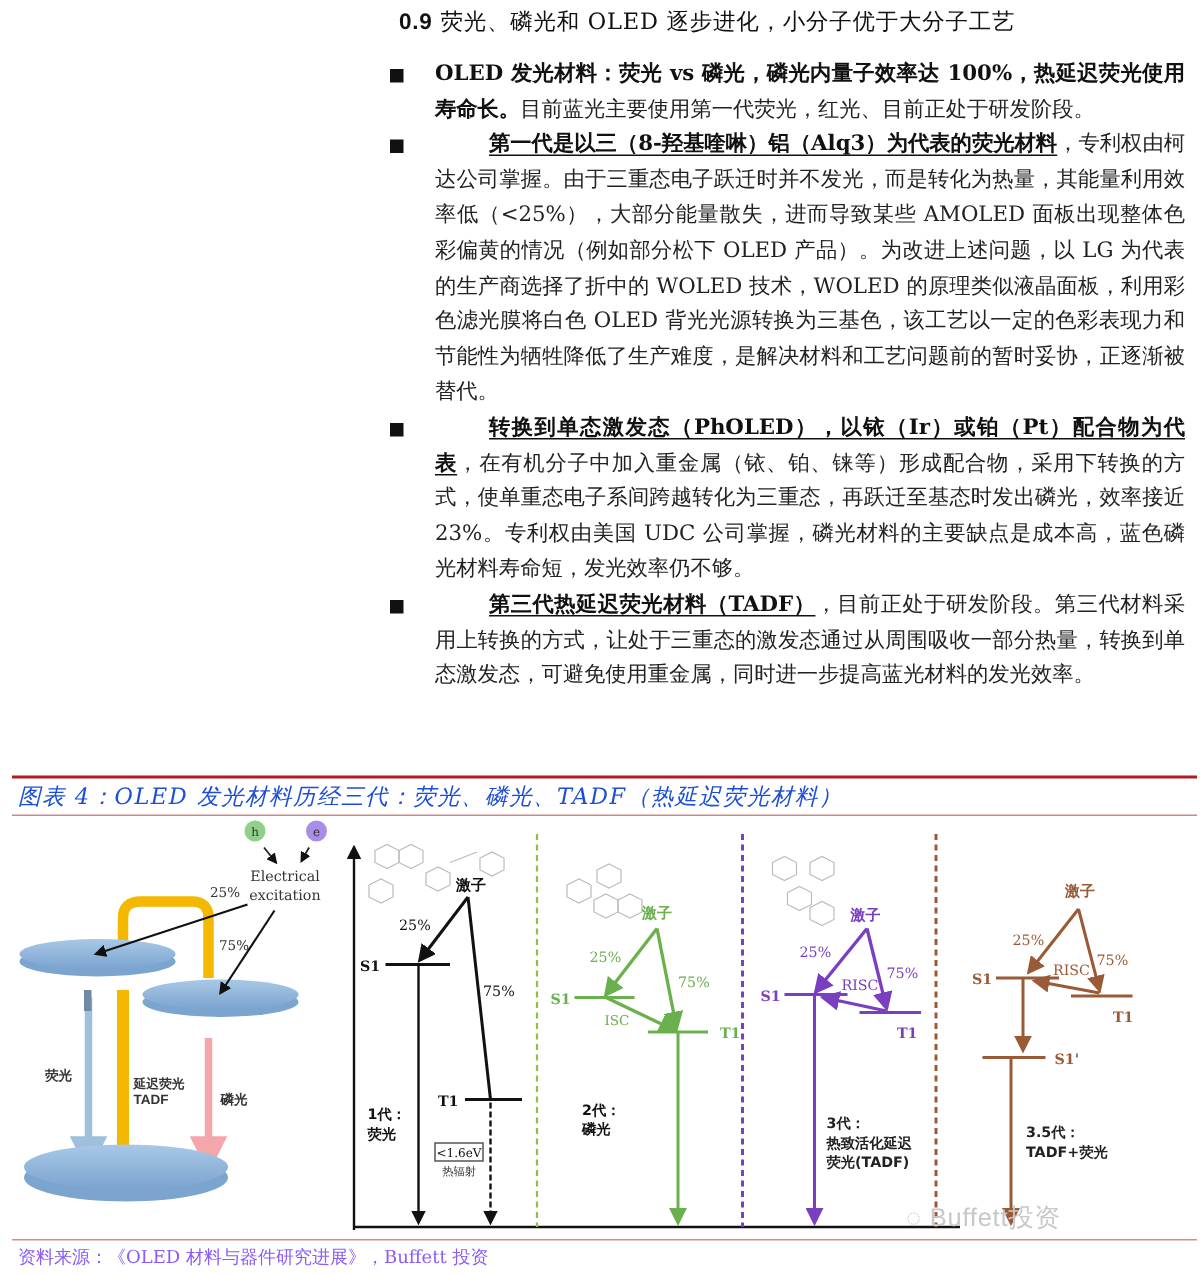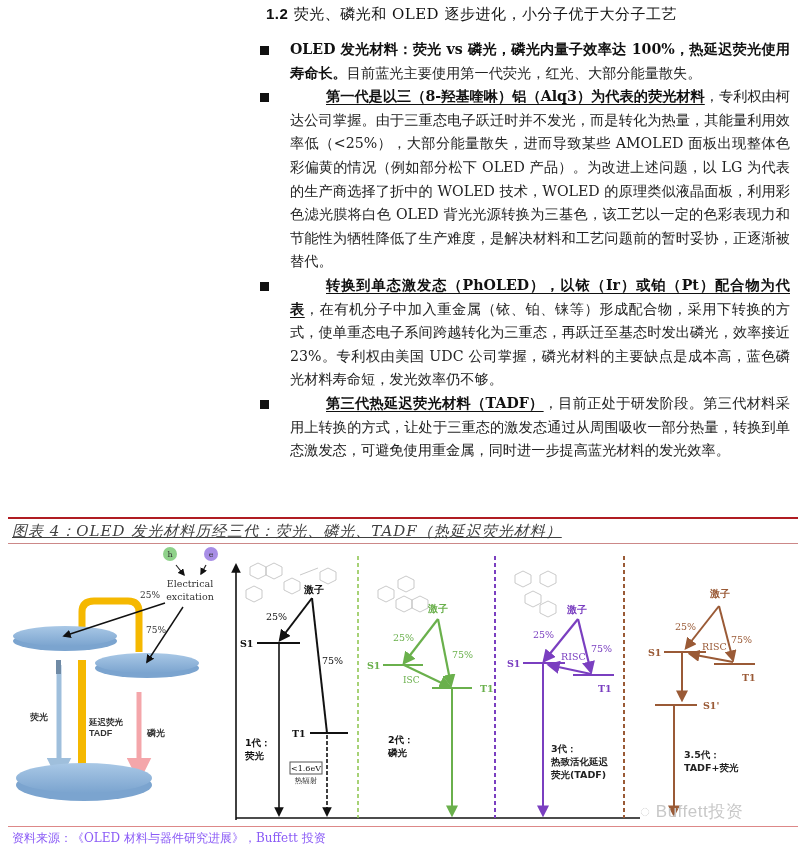--- a/index.html
+++ b/index.html
@@ -14,44 +14,44 @@
   .section-title b { font-family: "Liberation Sans", sans-serif; font-weight: bold; }
 
   .bullets { position: absolute; left: 258px; top: 38px; width: 532px; }
   .bullet { position: relative; padding-left: 32px; font-size: 14.2px; line-height: 23.6px;
     font-family: "DejaVu Serif", serif; color: #222; text-align: justify; margin-bottom: 0; }
   .bullet .sq { position: absolute; left: 2px; top: 8px; width: 9px; height: 9px; background: #111; }
   .bullet .lead { font-weight: bold; color: #111; }
   .bullet .lead.ul { text-decoration: underline; text-underline-offset: 3px; margin-left: 36px; }
 
   .fig-top-rule { position: absolute; left: 8px; top: 517px; width: 790px; height: 2px; background: #b01c22; }
-  .fig-title { position: absolute; left: 12px; top: 522px; font-size: 15px; color: #404040;
-    font-style: italic; font-family: "DejaVu Serif", serif; letter-spacing: 1px; text-decoration: underline; }
+  .fig-title { position: absolute; left: 12px; top: 522px; font-size: 15px; color: #1d4ed8;
+    font-style: italic; font-family: "DejaVu Serif", serif; letter-spacing: 1px; }
   .fig-sub-rule { position: absolute; left: 8px; top: 543px; width: 790px; height: 1px; background: #c88; }
 
   .diagram { position: absolute; left: 0; top: 545px; width: 800px; height: 280px; }
 
   .src-rule { position: absolute; left: 8px; top: 826px; width: 790px; height: 1px; background: #d88; }
   .src { position: absolute; left: 12px; top: 830px; font-size: 12px; color: #8b5cf6; font-family: "DejaVu Serif", serif; }
 
-  .watermark { position: absolute; left: 640px; top: 800px; font-size: 17px; color: #c8c8c8;
+  .watermark { position: absolute; left: 604px; top: 800px; font-size: 17px; color: #c8c8c8;
     font-family: "Liberation Sans", sans-serif; letter-spacing: 0.5px; }
 </style>
 </head>
 <body>
 
 <div class="section-title">
-  <b>1.2</b>
+  <b>0.9</b>
   <span>荧光、磷光和 OLED 逐步进化，小分子优于大分子工艺</span>
 </div>
 
 <div class="bullets">
   <div class="bullet">
     <span class="sq"></span>
-    <span class="lead">OLED 发光材料：荧光 vs 磷光，磷光内量子效率达 100%，热延迟荧光使用寿命长。</span><span>目前蓝光主要使用第一代荧光，红光、大部分能量散失。</span>
+    <span class="lead">OLED 发光材料：荧光 vs 磷光，磷光内量子效率达 100%，热延迟荧光使用寿命长。</span><span>目前蓝光主要使用第一代荧光，红光、目前正处于研发阶段。</span>
   </div>
   <div class="bullet">
     <span class="sq"></span>
     <span class="lead ul">第一代是以三（8-羟基喹啉）铝（Alq3）为代表的荧光材料</span><span>，专利权由柯达公司掌握。由于三重态电子跃迁时并不发光，而是转化为热量，其能量利用效率低（&lt;25%），大部分能量散失，进而导致某些 AMOLED 面板出现整体色彩偏黄的情况（例如部分松下 OLED 产品）。为改进上述问题，以 LG 为代表的生产商选择了折中的 WOLED 技术，WOLED 的原理类似液晶面板，利用彩色滤光膜将白色 OLED 背光光源转换为三基色，该工艺以一定的色彩表现力和节能性为牺牲降低了生产难度，是解决材料和工艺问题前的暂时妥协，正逐渐被替代。</span>
   </div>
   <div class="bullet">
     <span class="sq"></span>
     <span class="lead ul">转换到单态激发态（PhOLED），以铱（Ir）或铂（Pt）配合物为代表</span><span>，在有机分子中加入重金属（铱、铂、铼等）形成配合物，采用下转换的方式，使单重态电子系间跨越转化为三重态，再跃迁至基态时发出磷光，效率接近 23%。专利权由美国 UDC 公司掌握，磷光材料的主要缺点是成本高，蓝色磷光材料寿命短，发光效率仍不够。</span>
   </div>
   <div class="bullet">

